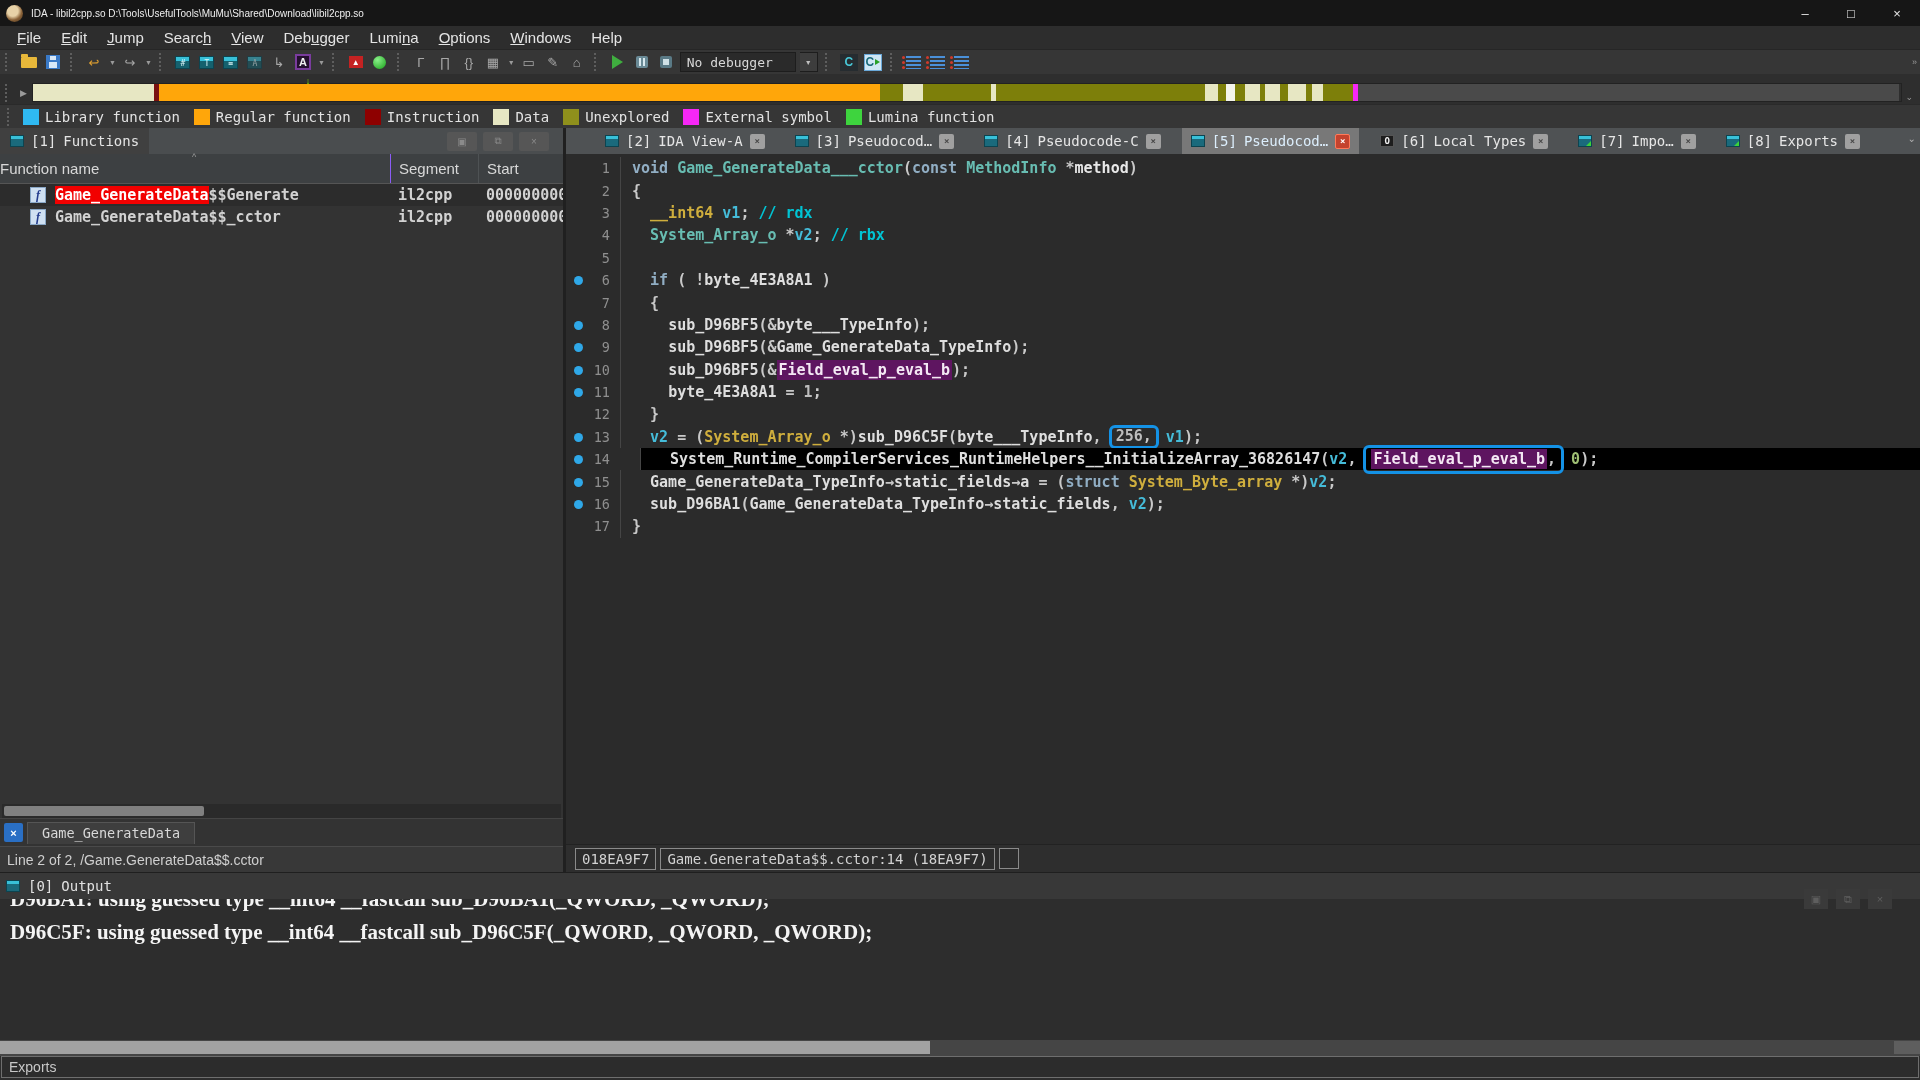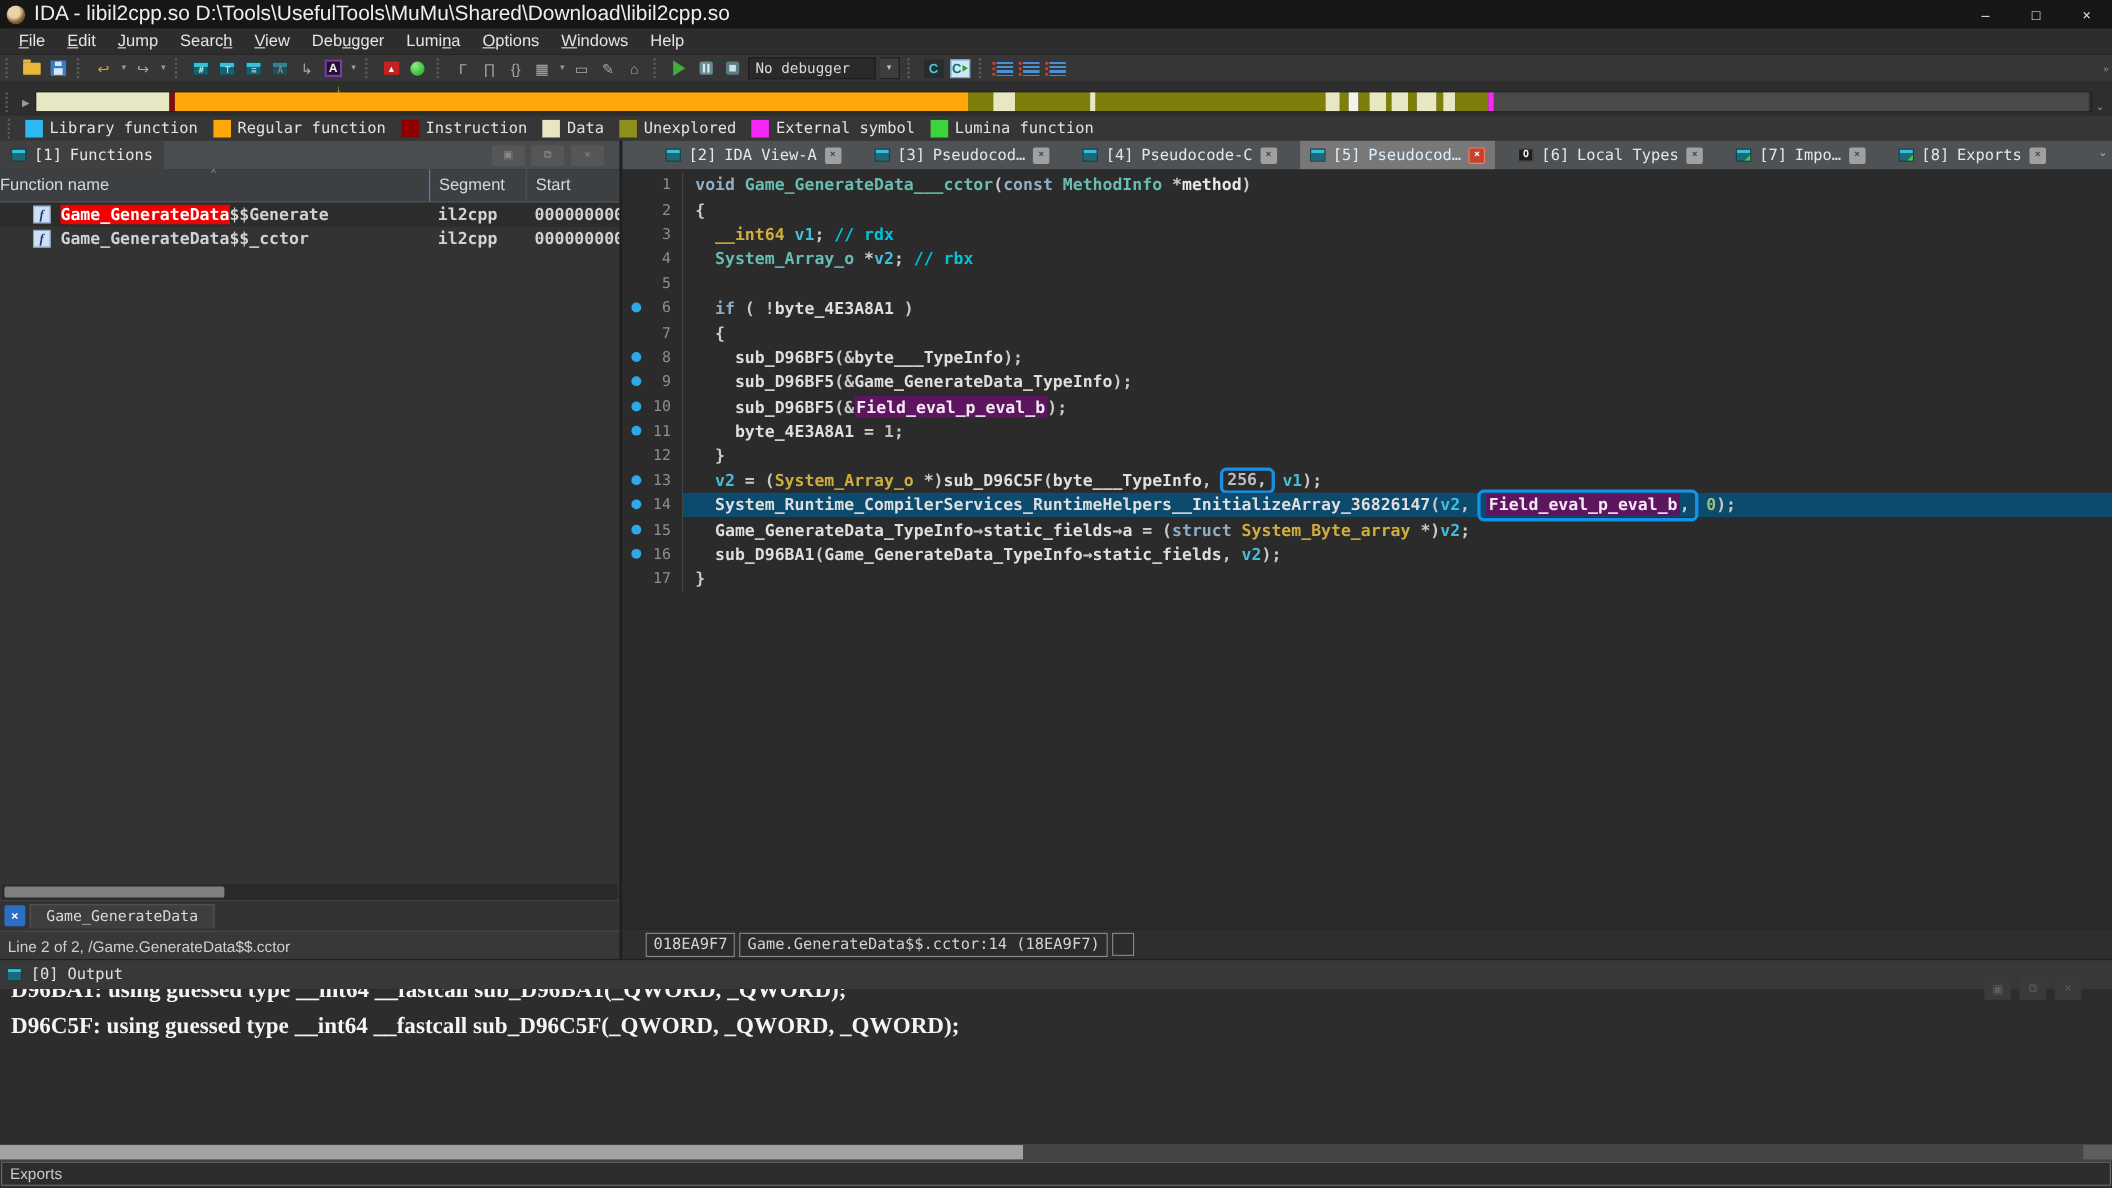--- a/index.html
+++ b/index.html
@@ -4,21 +4,21 @@
 <style>
   * { margin:0; padding:0; box-sizing:border-box; }
   html,body { width:1920px; height:1080px; overflow:hidden; background:#2e2e2e;
     font-family:"Liberation Sans", sans-serif; }
   #app { width:1920px; height:1080px; display:flex; flex-direction:column; background:#2e2e2e; color:#d0d0d0; }
 
   
   .titlebar { height:26px; background:#161616; display:flex; align-items:center; padding-left:6px; flex:0 0 auto; }
   .ida-logo { width:17px; height:17px; border-radius:50%; margin-right:8px;
     background:radial-gradient(circle at 40% 35%, #e8d2a8 0 35%, #8a6238 60%, #3a2a18 100%); }
-  .title-text { color:#eeeeee; font-size:19px; }
+  .title-text { color:#eeeeee; font-size:10px; }
   .win-controls { margin-left:auto; display:flex; height:100%; }
   .win-btn { width:46px; height:100%; display:flex; align-items:center; justify-content:center; color:#e8e8e8; font-size:13px; }
 
   
   .menubar { height:24px; background:#2d2d2d; display:flex; align-items:center; padding-left:8px; gap:2px; flex:0 0 auto; border-bottom:1px solid #262626;}
   .menu-item { padding:2px 9px; font-size:15px; color:#e4e4e4; }
   .menu-item u { text-decoration:underline; }
 
   
   .toolbar { height:24px; background:#363636; display:flex; align-items:center; padding-left:2px; gap:4px; flex:0 0 auto; }
@@ -104,29 +104,29 @@
   .ti.lt { background:#1d1d1d; border:1px solid #555; color:#f0f0f0; font-size:9px; font-weight:bold; display:flex; align-items:center; justify-content:center; }
   .ti.green:after { content:""; position:absolute; right:0; bottom:0; width:0; height:0; border-left:5px solid transparent; border-bottom:5px solid #3ad43a; }
   .tab-chevron { position:absolute; right:4px; top:5px; color:#b0b0b0; font-size:10px; }
 
   .code-area { flex:1; background:#2b2b2b; overflow:hidden; padding-top:3px; position:relative; min-height:0;}
   .cl { display:flex; height:22.4px; align-items:center; }
   .dot-cell { width:24px; text-align:center; flex:0 0 auto; }
   .bdot { display:inline-block; width:9px; height:9px; border-radius:50%; background:#2fa8e8; }
   .ln { width:30px; flex:0 0 auto; text-align:right; padding-right:10px; color:#8f8f8f; font-family:"DejaVu Sans Mono",monospace; font-size:13.5px; }
   .ct { flex:1; white-space:pre; font-family:"DejaVu Sans Mono",monospace; font-weight:bold; font-size:15px; color:#c9c9c9; border-left:1px solid #454545; padding-left:11px; height:100%; display:flex; align-items:center;}
-  .cl.cur .ct { background:#0c4a6e; }
+  .cl.cur .ct { background:#000000;margin-left:20px; }
   .kw{color:#91aec4;} .ty{color:#68bdb2;} .fn-n{color:#68bdb2;} .tyg{color:#cfae3d;}
   .vr{color:#45bcd9;} .ag{color:#e8e8e8;} .gl{color:#dedede;} .ca{color:#dedede;} .fl{color:#dedede;}
   .nm{color:#bdbdbd;} .ng{color:#9fbf73;} .cm{color:#00c4d4;} .pn{color:#c9c9c9;}
   .hlp{background:#5e1560; color:#f4e8f4; padding:1px 2px;}
   .bx{display:inline-block; border:3px solid #1492e6; border-radius:6px; padding:0 4px; margin:-4px -2px; line-height:1.15;}
   .cl.cur .bx{padding:3px 5px; margin:-7px -2px;}
 
-  .code-status { height:28px; background:#2e2e2e; display:flex; align-items:center; gap:4px; padding-left:21px; border-top:1px solid #222; flex:0 0 auto; font-family:"DejaVu Sans Mono",monospace; font-size:14px; color:#d2d2d2; }
+  .code-status { height:28px; background:#2e2e2e; display:flex; align-items:center; gap:4px; padding-left:9px; border-top:1px solid #222; flex:0 0 auto; font-family:"DejaVu Sans Mono",monospace; font-size:14px; color:#d2d2d2; }
   .cs-box { border:1px solid #8a8a8a; background:#2c2c2c; padding:2px 6px; }
   .cs-box.empty { width:20px; height:21px; }
 
   
   .output-block { flex:0 0 auto; height:208px; display:flex; flex-direction:column; border-top:1px solid #1f1f1f; background:#2d2d2d; }
   .out-tabrow { height:26px; display:flex; align-items:center; gap:8px; padding-left:6px; background:#383838; flex:0 0 auto; position:relative;}
   .out-tab-label { font-family:"DejaVu Sans Mono",monospace; font-size:14px; color:#e0e0e0; display:flex; gap:8px; align-items:center;}
   .out-dockbtns { position:absolute; right:28px; top:16px; display:flex; gap:8px; }
   .out-dockbtn { width:24px; height:20px; background:#3a3a3a; color:#5e5e5e; font-size:11px; display:flex; align-items:center; justify-content:center; }
   .out-text { flex:1; overflow:hidden; padding-left:10px; background:#2d2d2d; }

